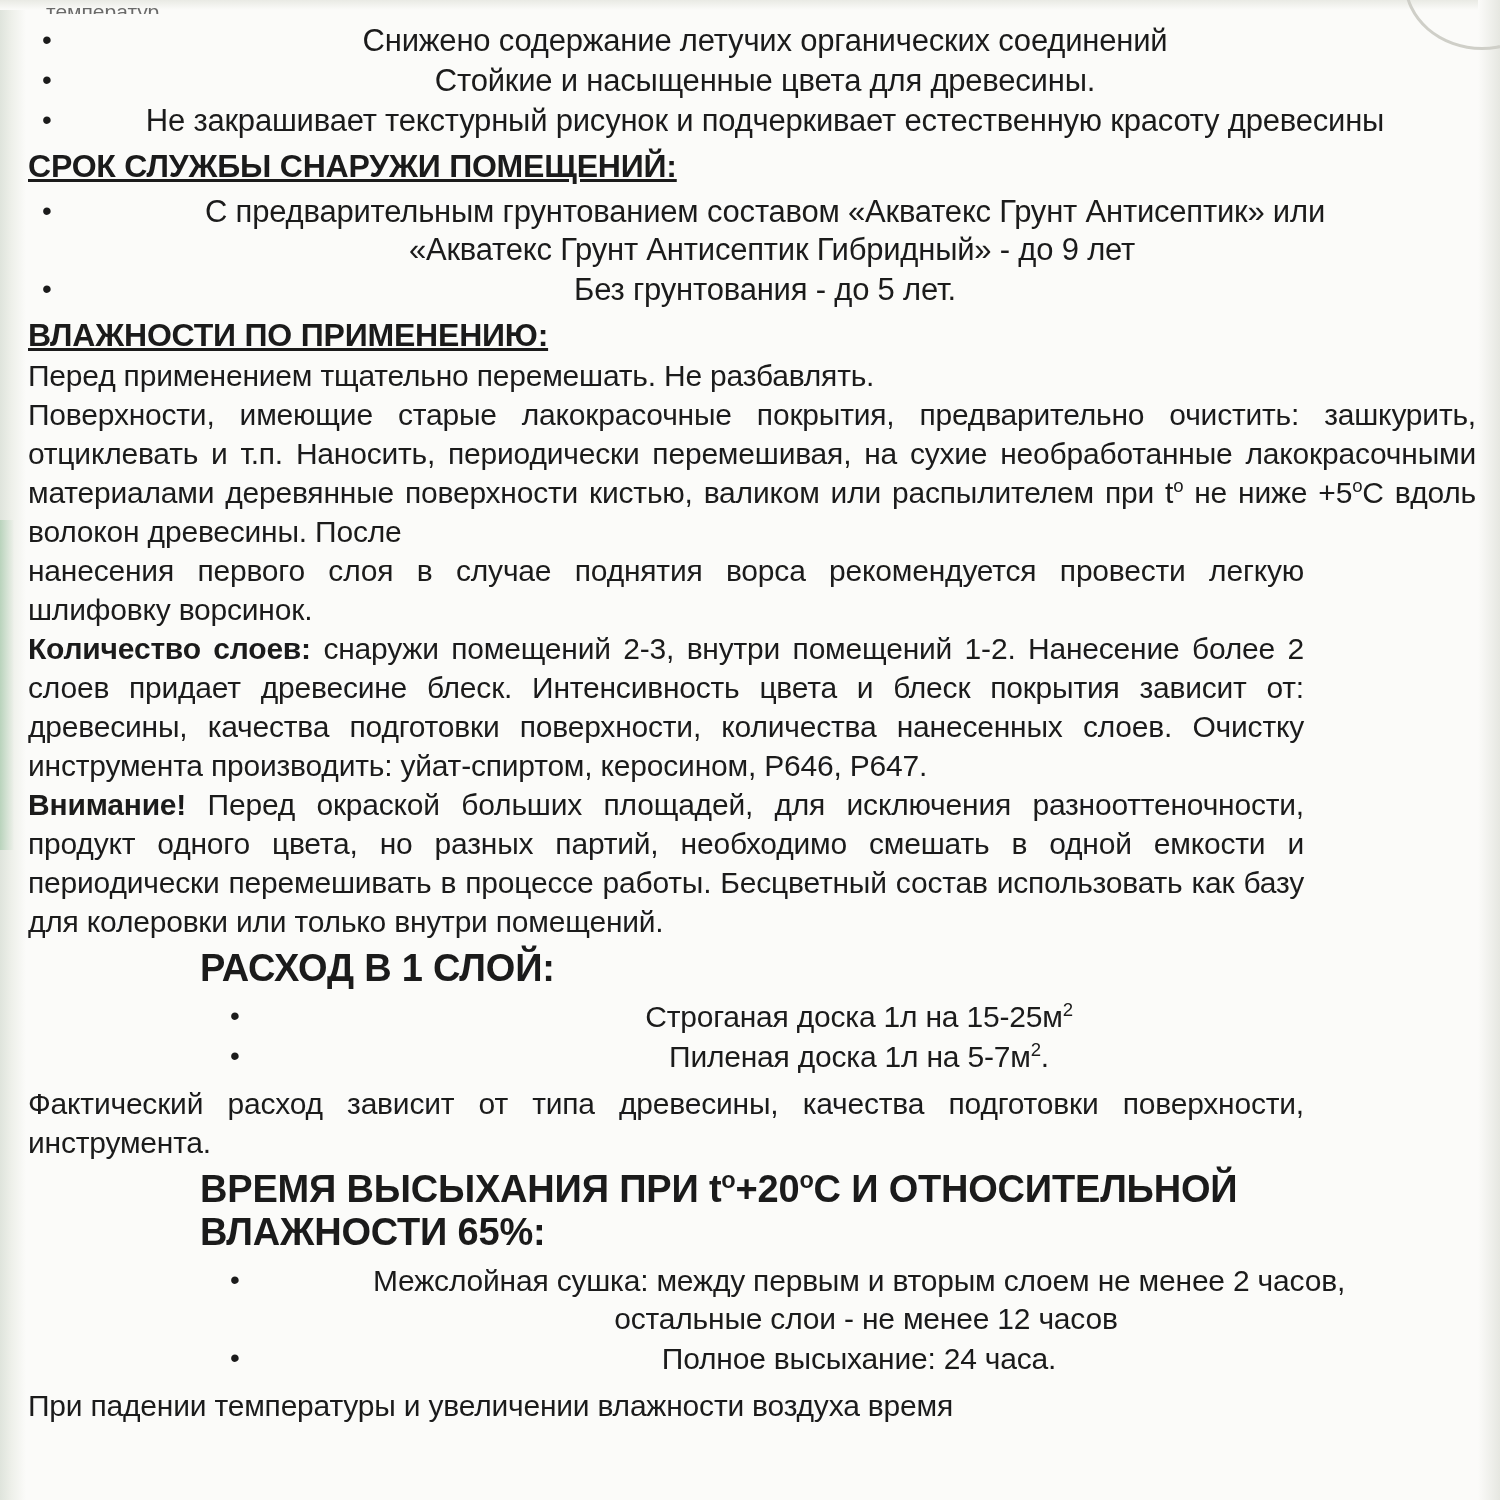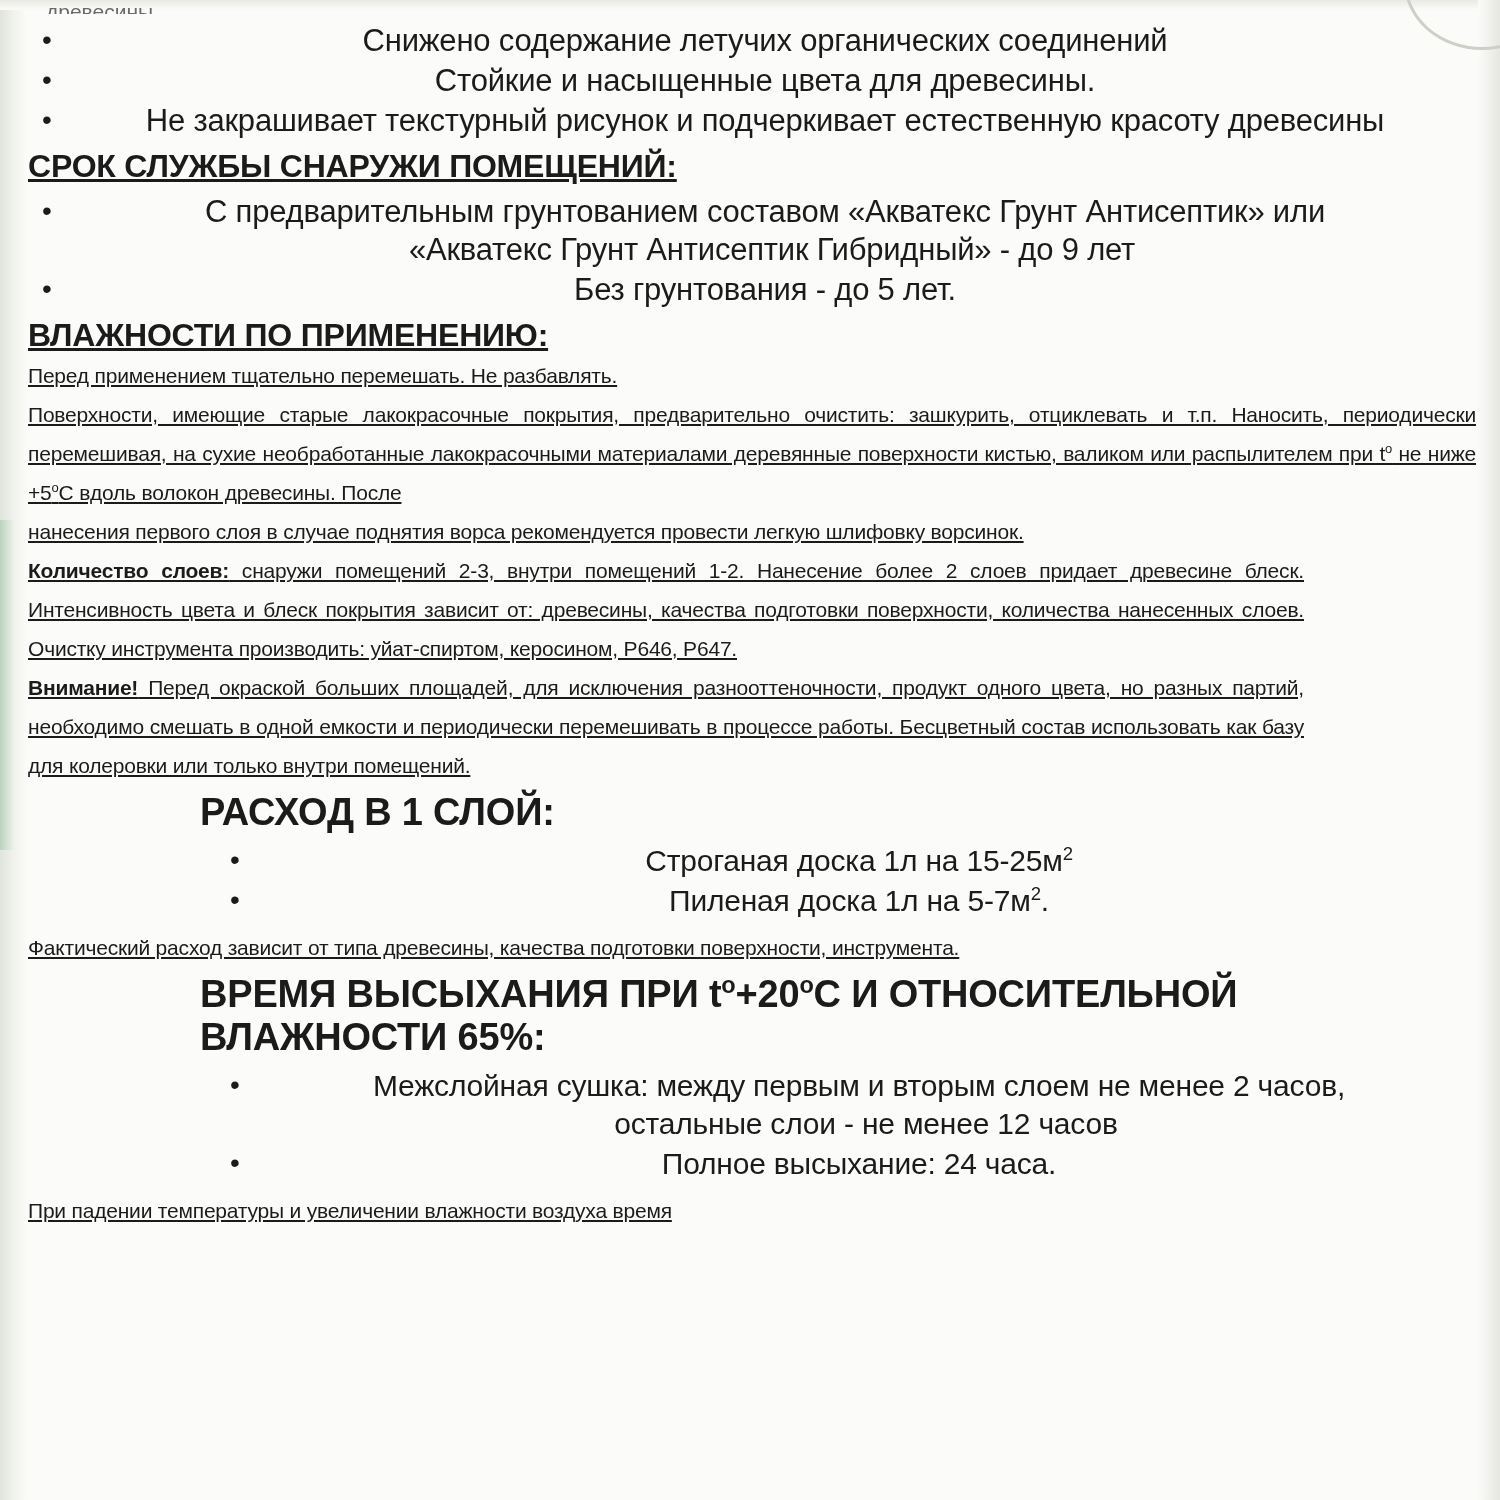--- a/index.html
+++ b/index.html
@@ -98,25 +98,24 @@
 
   h2.section {
     font-size: 32px;
     font-weight: bold;
     margin: 6px 0 2px 0;
     letter-spacing: -0.2px;
     text-decoration: underline;
   }
 
   p.body {
-    font-size: 21px;
+    font-size: 30px;
     line-height: 39px;
     margin: 0 0 0 0;
     letter-spacing: -0.2px;
-    text-decoration: underline;
   }
   p.just {
     text-align: justify;
   }
 
   .indent {
     margin-left: 172px;
     width: 1276px;
   }
 
@@ -151,21 +150,21 @@
 <div class="page">
 
   <div class="edge-left"></div>
   <div class="edge-left-green"></div>
   <div class="edge-top"></div>
   <div class="edge-right"></div>
   <div class="corner-arc"></div>
 
   <div class="content">
 
-    <div class="line-clipped">древесины</div>
+    <div class="line-clipped">температур</div>
 
     <ul class="bullets">
       <li><span>Снижено содержание летучих органических соединений</span></li>
       <li><span>Стойкие и насыщенные цвета для древесины.</span></li>
       <li><span>Не закрашивает текстурный рисунок и подчеркивает естественную красоту древесины</span></li>
     </ul>
 
     <h2 class="section">СРОК СЛУЖБЫ СНАРУЖИ ПОМЕЩЕНИЙ:</h2>
 
     <ul class="bullets">

